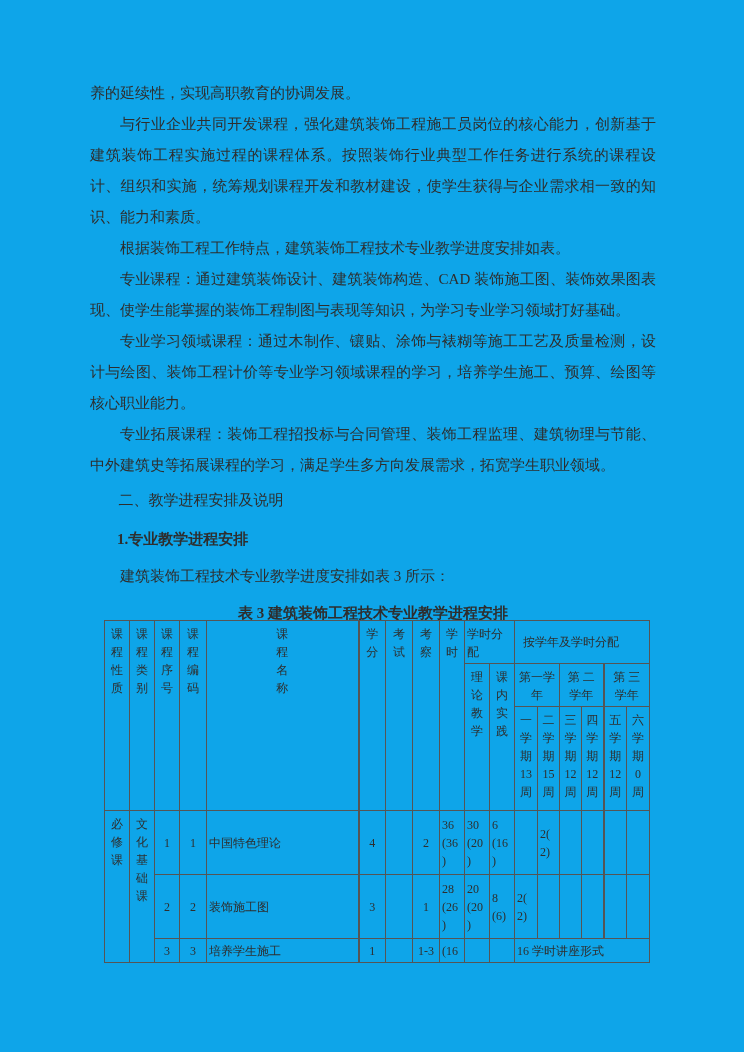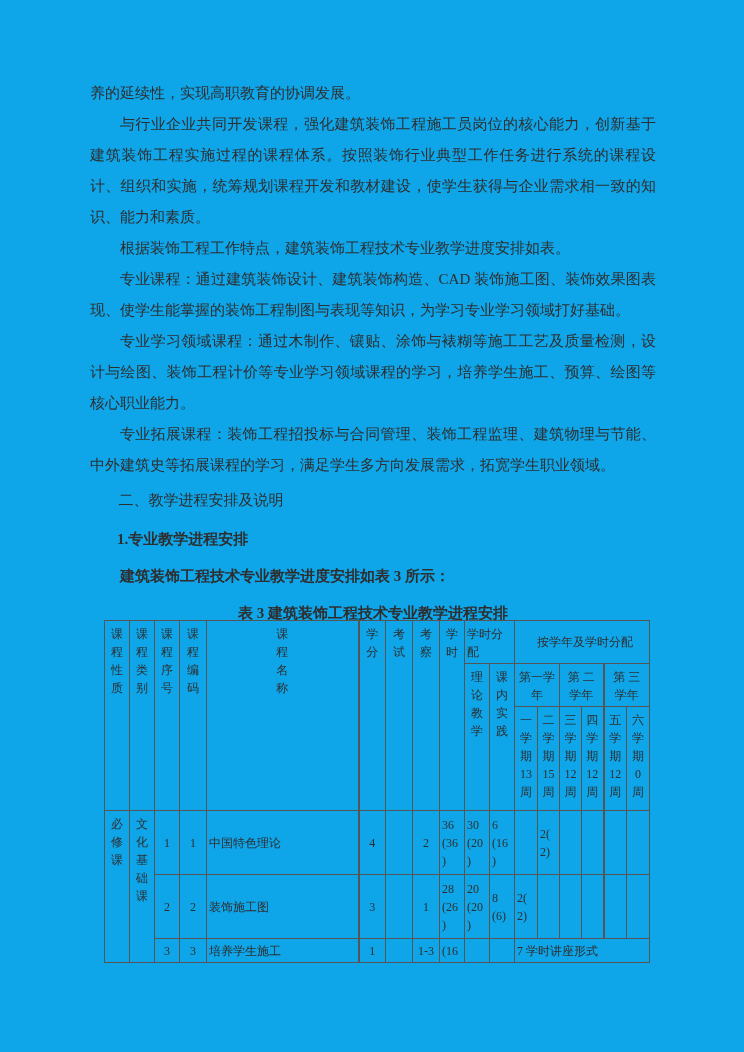--- a/index.html
+++ b/index.html
@@ -21,21 +21,21 @@
   .content p{
     margin:0;
     font-size:15px;
     line-height:31px;
     text-align:justify;
     text-indent:2em;
   }
   .content p.noindent{text-indent:0;}
   .content p.h2{text-indent:1.9em;margin-top:4px;}
   .content p.h3{text-indent:1.8em;font-weight:bold;margin-top:8px;}
-  .content p.intro{margin-top:6px;font-weight:bold;}
+  .content p.intro{margin-top:6px;}
   .content p.caption{
     text-indent:0;text-align:center;font-weight:bold;margin-top:6px;
   }
   table.sched{
     position:absolute;
     left:104px;top:620px;
     width:545px;
     border-collapse:collapse;
     table-layout:fixed;
   }
@@ -129,21 +129,21 @@
 称</th>
       <th rowspan="3" class="tl">学
 分</th>
       <th rowspan="3">考
 试</th>
       <th rowspan="3">考
 察</th>
       <th rowspan="3">学
 时</th>
       <th colspan="2" style="text-align:left;">学时分配</th>
-      <th colspan="6" class="mid" style="text-align:center;padding-left:8px;">按学年及学时分配</th>
+      <th colspan="6" class="mid" style="text-align:left;padding-left:8px;">按学年及学时分配</th>
     </tr>
     <tr class="hr2">
       <th rowspan="2">理
 论
 教
 学</th>
       <th rowspan="2">课
 内
 实
 践</th>
@@ -244,17 +244,17 @@
     <tr class="dr3">
       <td class="num">3</td>
       <td class="num">3</td>
       <td>培养学生施工</td>
       <td class="num tl">1</td>
       <td class="num"></td>
       <td class="num">1-3</td>
       <td class="wrap">(16</td>
       <td class="wrap"></td>
       <td class="wrap"></td>
-      <td colspan="6">7 学时讲座形式</td>
+      <td colspan="6">16 学时讲座形式</td>
     </tr>
   </tbody>
     </table>
 </div>
 
 </body></html>

